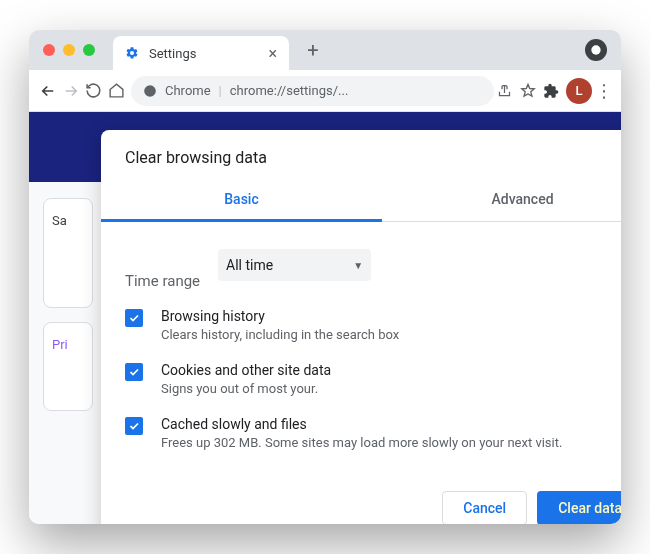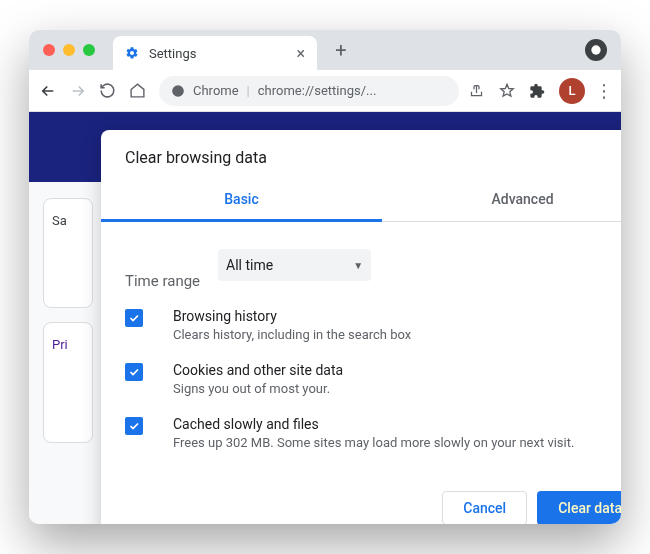--- a/index.html
+++ b/index.html
@@ -6,56 +6,56 @@
     body { background: #fff; display: flex; align-items: center; justify-content: center; width: 650px; height: 554px; }
     .window-wrap { width: 592px; height: 494px; border-radius: 10px; overflow: hidden; box-shadow: 0 20px 50px rgba(0,0,0,0.35); background: #fff; position: relative; }
     
     
     .titlebar { height: 40px; background: #dee1e6; display: flex; align-items: center; padding: 0 14px; }
     .traffic { display: flex; gap: 8px; }
     .dot { width: 12px; height: 12px; border-radius: 50%; }
     .dot.red { background: #ff5f57; }
     .dot.yellow { background: #febc2e; }
     .dot.green { background: #28c840; }
-    .tab { margin-left: 18px; background: #fff; border-radius: 8px 8px 0 0; height: 34px; align-self: flex-end; display: flex; align-items: center; padding: 12px 12px; gap: 10px; width: 204px; position: relative; }
+    .tab { margin-left: 18px; background: #fff; border-radius: 8px 8px 0 0; height: 34px; align-self: flex-end; display: flex; align-items: center; padding: 12px 12px; gap: 10px; width: 176px; position: relative; }
     .tab .gear { color: #5f6368; }
     .tab-title { font-size: 13px; color: #3c4043; flex: 1; }
     .tab-close { font-size: 16px; color: #5f6368; cursor: pointer; }
     .new-tab { margin-left: 10px; font-size: 20px; color: #5f6368; cursor: pointer; width: 28px; text-align: center; }
     .titlebar-right { margin-left: auto; }
     .incognito { width: 22px; height: 22px; background: #3c4043; border-radius: 50%; display: flex; align-items: center; justify-content: center; }
     
     
-    .toolbar { height: 42px; background: #fff; display: flex; align-items: center; padding: 0 10px; gap: 10px; border-bottom: 1px solid #e0e0e0; }
+    .toolbar { height: 42px; background: #fff; display: flex; align-items: center; padding: 0 10px; gap: 3px; border-bottom: 1px solid #e0e0e0; }
     .nav-icon { color: #5f6368; cursor: pointer; width: 20px; text-align: center; font-size: 16px; }
     .nav-icon.disabled { color: #bdc1c6; }
     .omnibox { flex: 1; background: #f1f3f4; border-radius: 20px; height: 30px; display: flex; align-items: center; padding: 0 12px; gap: 8px; font-size: 13px; color: #5f6368; }
     .om-sep { color: #c0c0c0; }
     .toolbar-icon { color: #5f6368; width: 20px; text-align: center; font-size: 15px; cursor: pointer; }
     .avatar { width: 26px; height: 26px; border-radius: 50%; background: #b0412e; color: #fff; font-size: 13px; font-weight: 500; display: flex; align-items: center; justify-content: center; }
     .menu-dots { color: #5f6368; font-size: 18px; width: 16px; text-align: center; cursor: pointer; }
     
     
     .content-bg { position: absolute; top: 82px; left: 0; right: 0; bottom: 0; background: #f8f9fa; }
     .blue-band { position: absolute; top: 82px; left: 0; right: 0; height: 70px; background: #1a237e; }
     .bg-card { position: absolute; left: 14px; top: 168px; width: 50px; height: 110px; background: #fff; border: 1px solid #dadce0; border-radius: 8px; padding: 14px 8px; font-size: 13px; color: #3c4043; }
-    .bg-card2 { position: absolute; left: 14px; top: 292px; width: 50px; height: 121px; background: #fff; border: 1px solid #dadce0; border-radius: 8px; padding: 14px 8px; font-size: 13px; color: #4c1d95; }
+    .bg-card2 { position: absolute; left: 14px; top: 292px; width: 50px; height: 89px; background: #fff; border: 1px solid #dadce0; border-radius: 8px; padding: 14px 8px; font-size: 13px; color: #8b5cf6; }
     
     
     .dialog { position: absolute; top: 100px; left: 72px; width: 562px; background: #fff; border-radius: 8px; box-shadow: 0 4px 20px rgba(0,0,0,0.2); overflow: hidden; }
     .dialog-title { padding: 18px 24px 12px; font-size: 16px; color: #202124; }
     .tabs { display: flex; border-bottom: 1px solid #dadce0; }
     .dlg-tab { flex: 1; text-align: center; padding: 12px 0; font-size: 14px; color: #5f6368; cursor: pointer; font-weight: 500; }
     .dlg-tab.active { color: #1a73e8; border-bottom: 3px solid #1a73e8; margin-bottom: -1px; }
     .dialog-body { padding: 18px 24px 10px; }
     .time-row { display: flex; align-items: center; gap: 18px; margin-bottom: 18px; }
     .time-label { font-size: 15px; color: #5f6368; margin-top: 32px; }
     .select { background: #f1f3f4; border-radius: 4px; padding: 8px 8px; font-size: 14px; color: #202124; display: flex; align-items: center; gap: 80px; cursor: pointer; }
     .select-caret { color: #5f6368; font-size: 10px; }
-    .check-row { display: flex; gap: 30px; margin-bottom: 18px; align-items: flex-start; }
+    .check-row { display: flex; gap: 18px; margin-bottom: 18px; align-items: flex-start; }
     .checkbox { width: 18px; height: 18px; background: #1a73e8; border-radius: 2px; display: flex; align-items: center; justify-content: center; flex-shrink: 0; margin-top: 1px; cursor: pointer; }
     .checkmark { width: 12px; height: 12px; }
     .check-text .ct-title { font-size: 14px; color: #202124; margin-bottom: 2px; }
     .check-text .ct-desc { font-size: 13px; color: #5f6368; line-height: 1.4; }
     .dialog-actions { display: flex; justify-content: flex-end; gap: 10px; padding: 10px 20px 18px; }
     .btn { padding: 8px 20px; border-radius: 4px; font-size: 14px; font-weight: 500; cursor: pointer; border: 1px solid transparent; }
     .btn-cancel { background: #fff; color: #1a73e8; border-color: #dadce0; }
     .btn-primary { background: #1a73e8; color: #fef9c3; }
     
     svg { display: block; }

